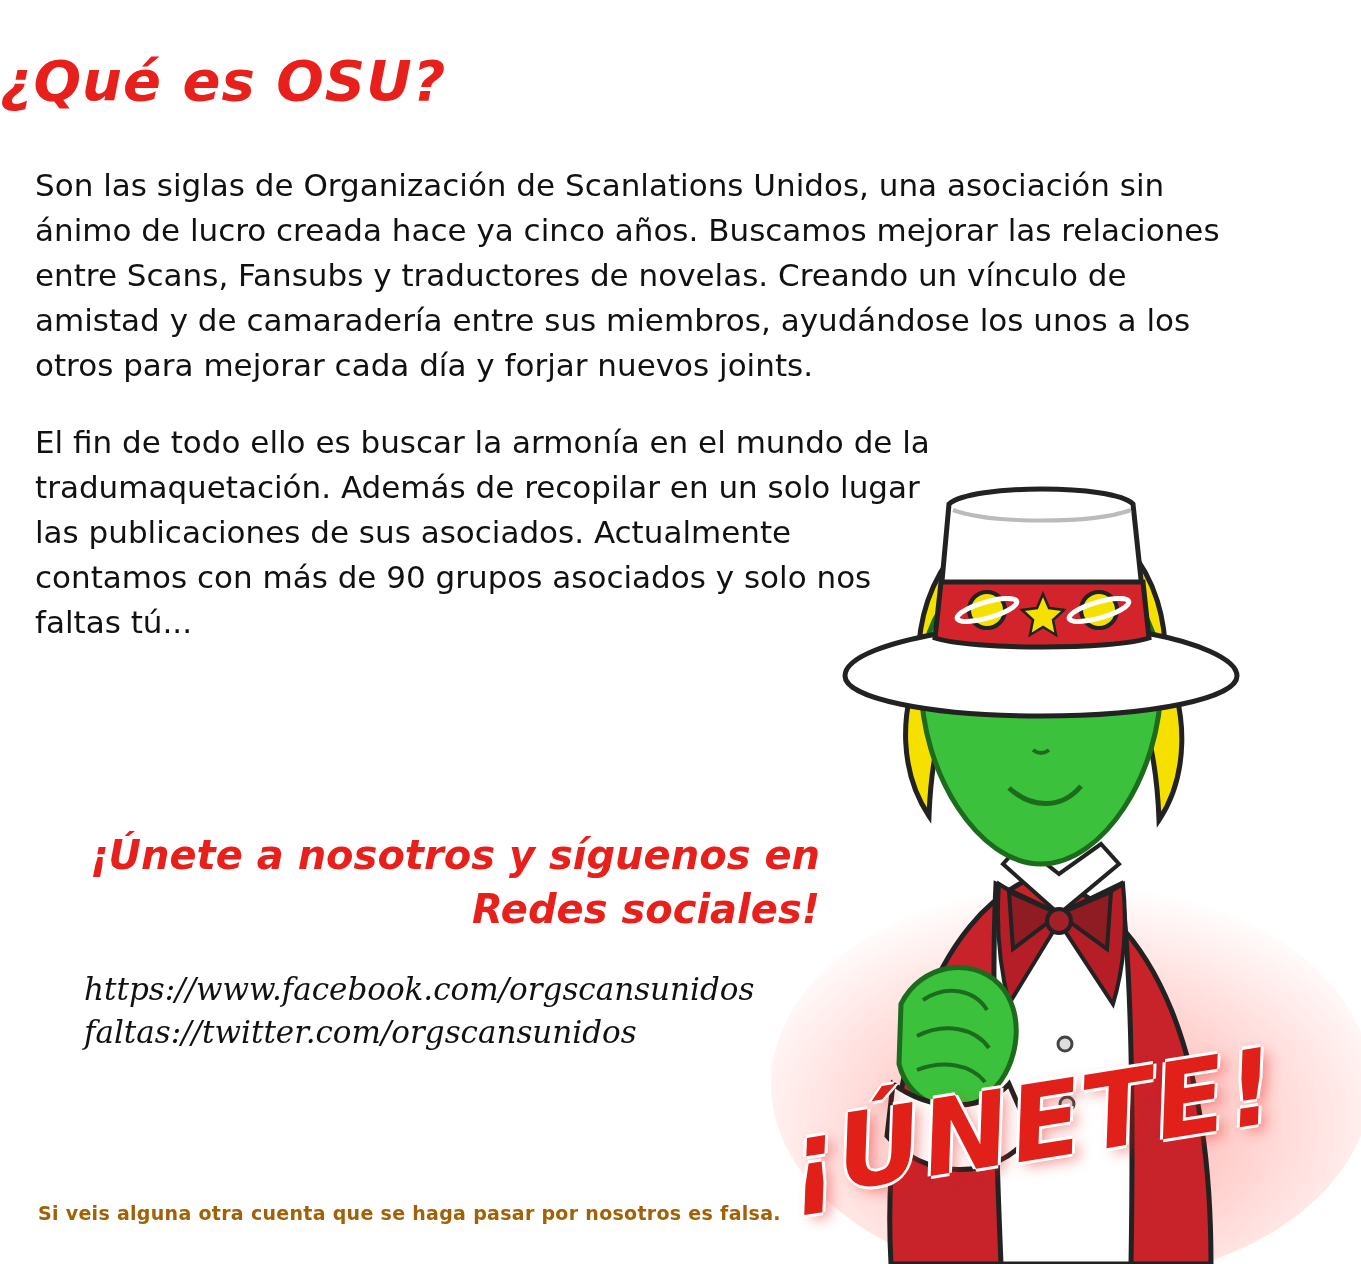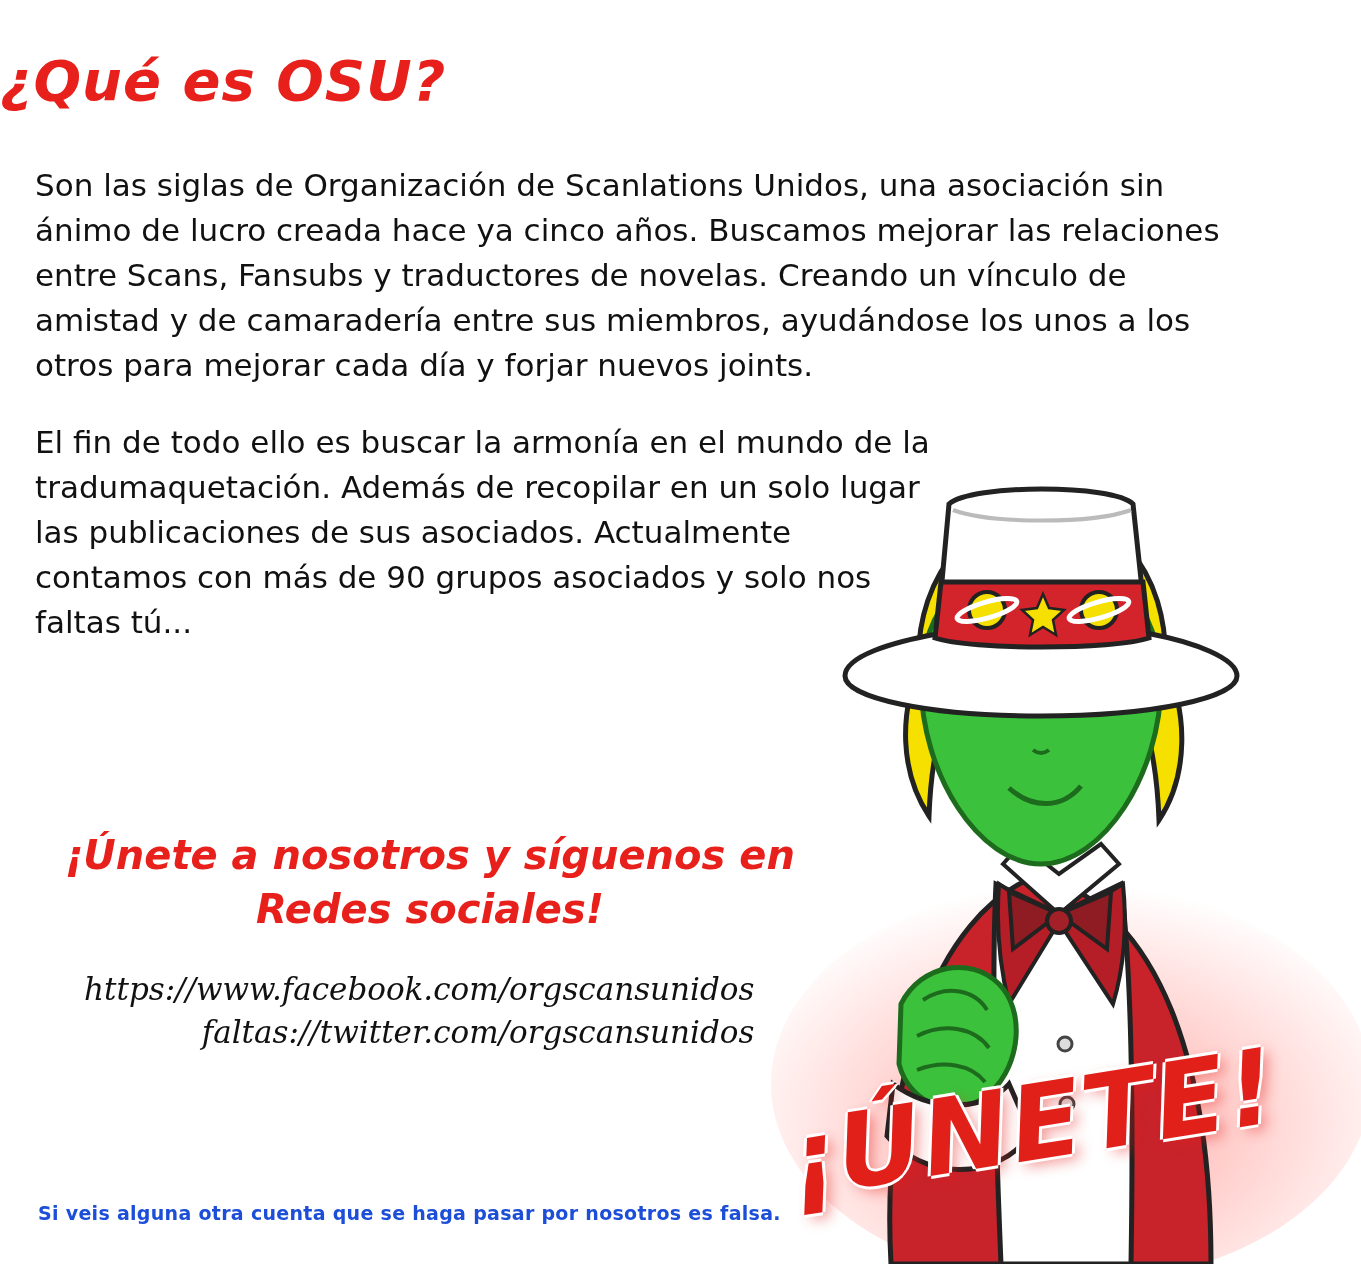--- a/index.html
+++ b/index.html
@@ -53,48 +53,48 @@
   #para-2 {
     width: 900px;
   }
 
   
   #join-heading {
     position: absolute;
     top: 828px;
     left: 40px;
     width: 780px;
-    text-align: center;
+    text-align: right;
     color: #e8201b;
     font-family: "DejaVu Sans", sans-serif;
     font-weight: bold;
     font-style: italic;
     font-size: 40px;
     line-height: 54px;
   }
 
   
   #links {
     position: absolute;
     top: 968px;
     left: 84px;
     color: #111111;
     font-family: "DejaVu Serif", serif;
     font-style: italic;
     font-size: 31px;
     line-height: 43px;
   }
-  #links div { white-space: nowrap; text-align: right; }
+  #links div { white-space: nowrap; }
 
   
   #footer-note {
     position: absolute;
     top: 1202px;
     left: 38px;
-    color: #1d4ed8;
+    color: #a16207;
     font-family: "DejaVu Sans", sans-serif;
     font-weight: bold;
     font-size: 19px;
     letter-spacing: .3px;
   }
 
   
   #illustration {
     position: absolute;
     right: 0;

